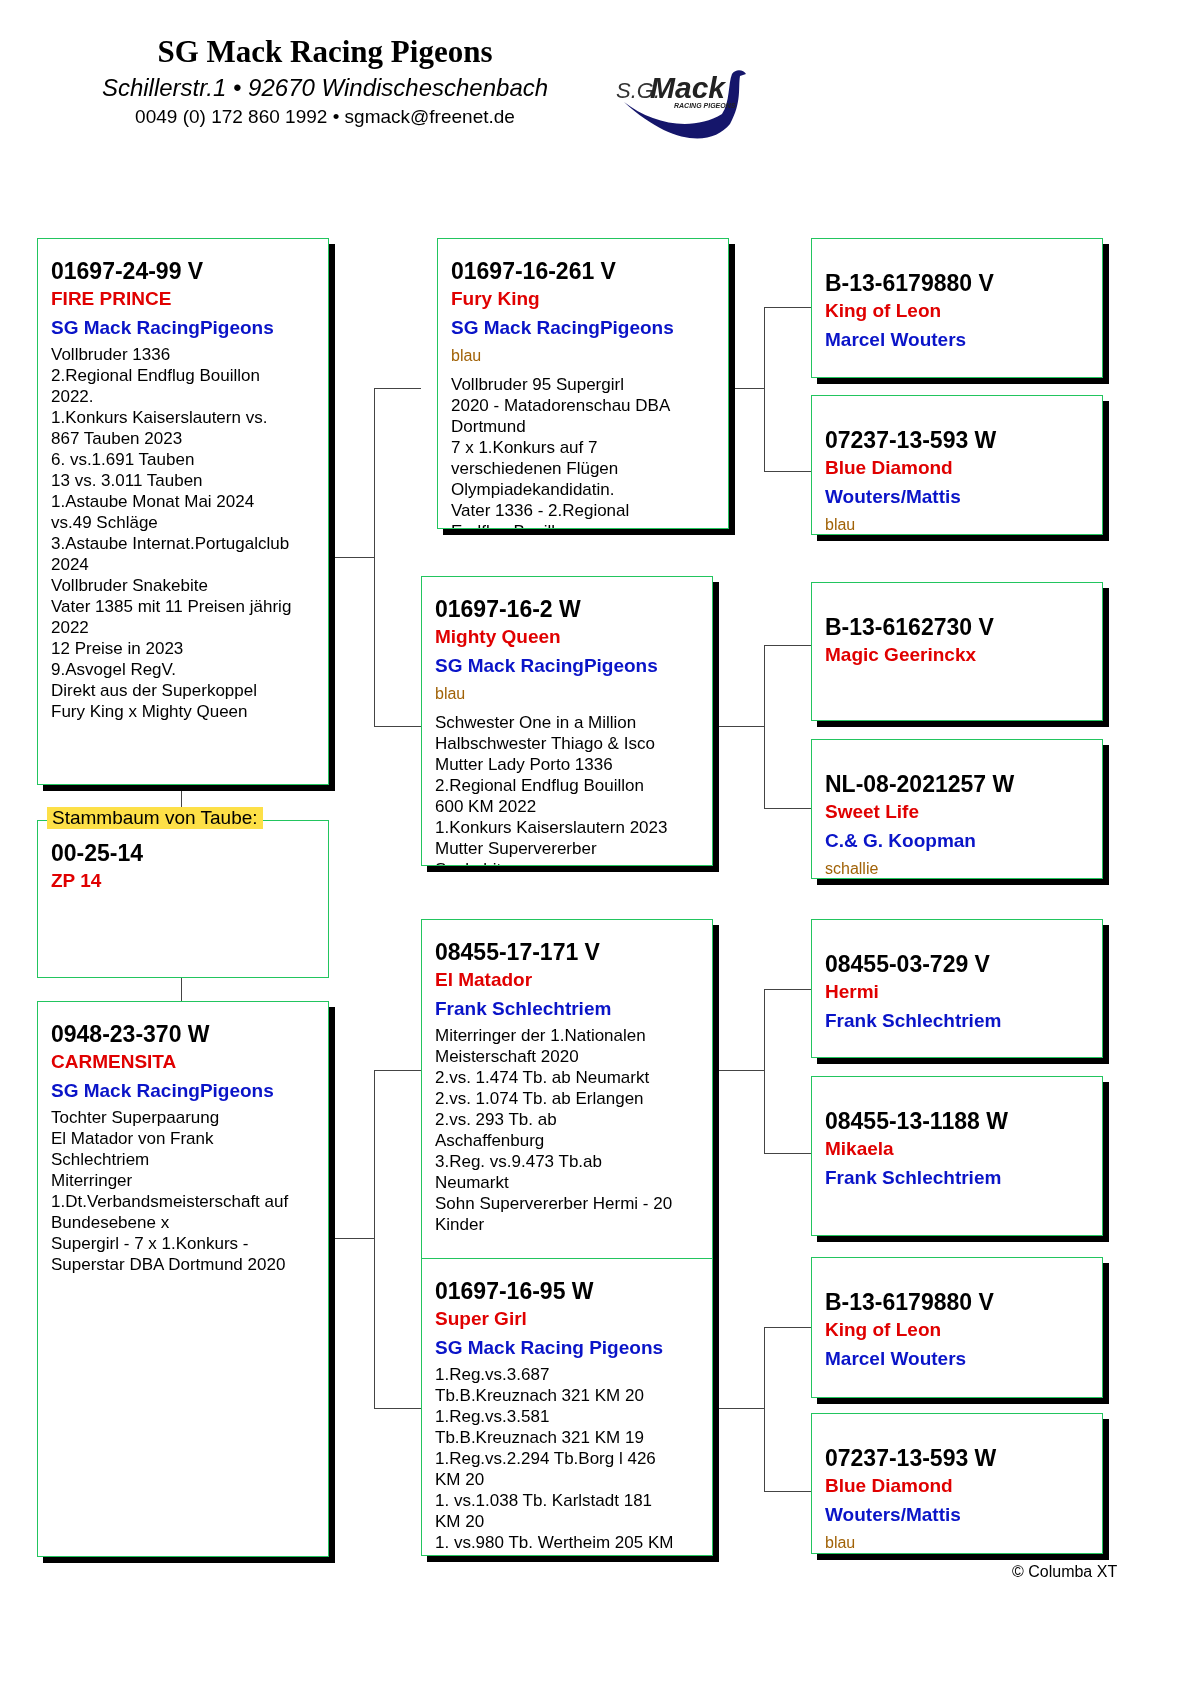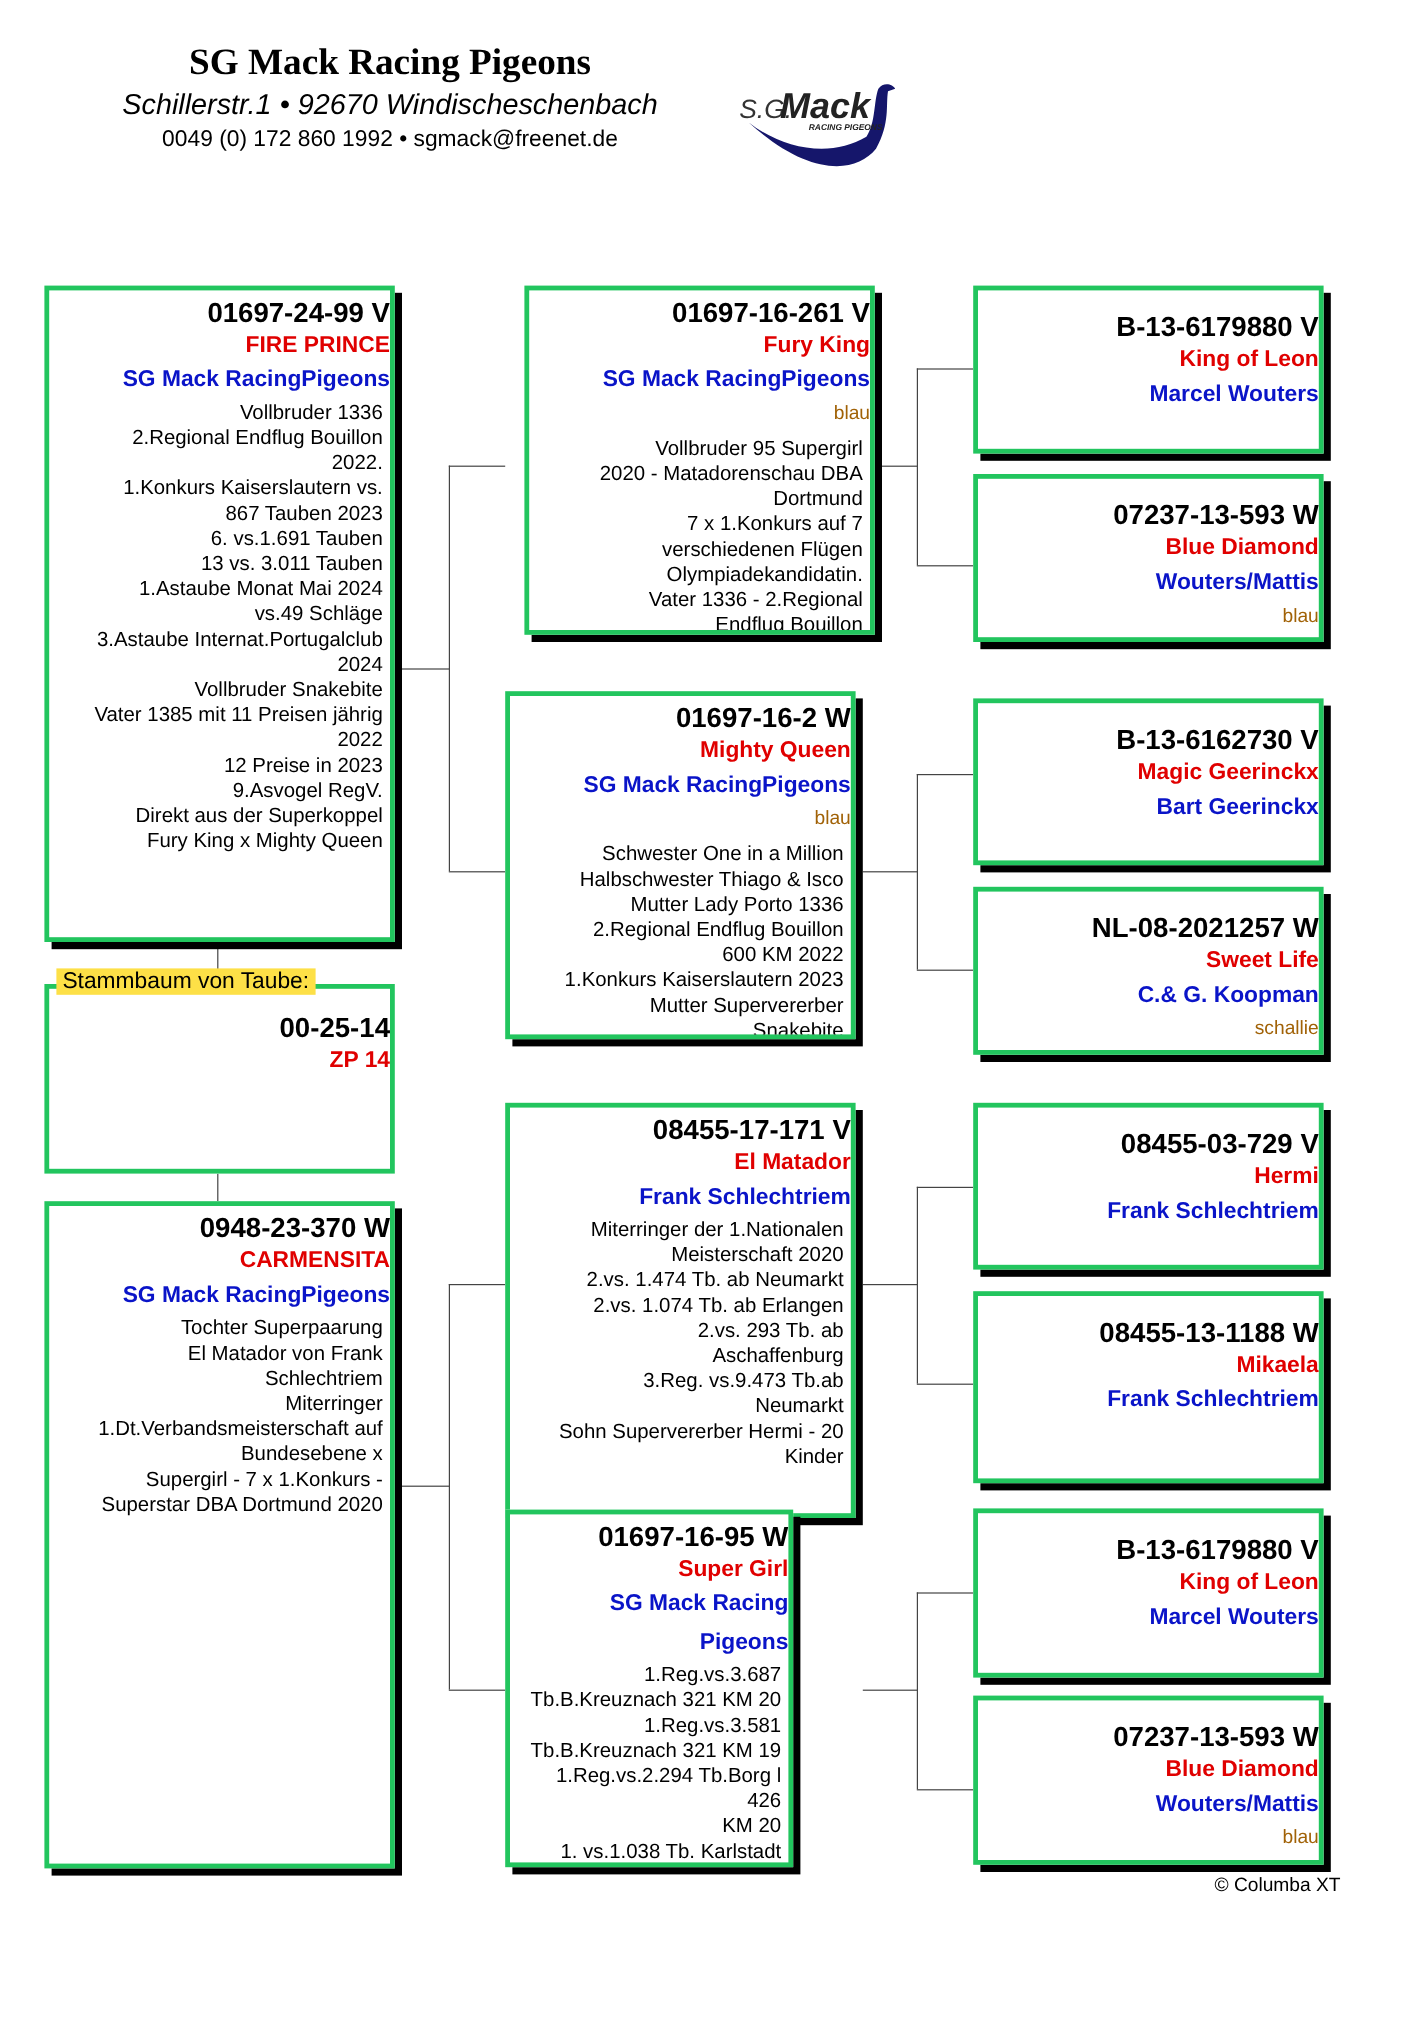--- a/index.html
+++ b/index.html
@@ -1,21 +1,21 @@
 <!DOCTYPE html>
 <html><head>
 <meta charset="utf-8">
 <style>
   html, body { margin:0; padding:0; background:#ffffff; }
   body { width:1190px; height:1683px; position:relative; overflow:hidden; font-family:"Liberation Sans", sans-serif; color:#000; }
   .hdr-title { position:absolute; left:95px; top:34px; width:460px; text-align:center; font-family:"Liberation Serif", serif; font-weight:bold; font-size:31px; }
   .hdr-addr { position:absolute; left:80px; top:74px; width:490px; text-align:center; font-style:italic; font-size:24px; }
   .hdr-contact { position:absolute; left:80px; top:106px; width:490px; text-align:center; font-size:19px; }
   .logo { position:absolute; left:612px; top:62px; width:140px; height:86px; }
-  .box { position:absolute; background:#fff; border:4px solid #22c55e; box-shadow:6px 6px 0 #000; overflow:hidden; box-sizing:border-box; padding:4px 0 0 13px;text-align:right; }
+  .box { position:absolute; background:#fff; border:1px solid #22c55e; box-shadow:6px 6px 0 #000; overflow:hidden; box-sizing:border-box; padding:18px 0 0 13px; }
   .box.noshadow { box-shadow:none; }
   .ring { font-weight:bold; font-size:23px; line-height:29px; }
   .name { font-weight:bold; font-size:19px; color:#e00000; line-height:26px; }
   .breeder { font-weight:bold; font-size:19px; color:#0a14c8; line-height:32px; }
   .color { font-size:16px; color:#a16207; line-height:24px; margin-bottom:6px; }
   .notes { font-size:17px; line-height:21px; white-space:pre-line; padding-right:6px; }
   .small .ring { margin-top:12px; }
   .line { position:absolute; background:#444; }
   .stamm-label { position:absolute; background:#fde047; font-size:19px; padding:0 5px; }
   .footer { position:absolute; left:1000px; top:1563px; font-size:16px;margin-left:12px; }
@@ -150,21 +150,21 @@
 Meisterschaft 2020
 2.vs. 1.474 Tb. ab Neumarkt
 2.vs. 1.074 Tb. ab Erlangen
 2.vs.    293 Tb. ab
 Aschaffenburg
 3.Reg. vs.9.473 Tb.ab
 Neumarkt
 Sohn Supervererber Hermi - 20
 Kinder</div>
 </div>
-<div class="box" style="left:421px; top:1258px; width:240px; height:298px;">
+<div class="box" style="left:421px; top:1258px; width:292px; height:298px;">
   <div class="ring">01697-16-95 W</div>
   <div class="name">Super Girl</div>
   <div class="breeder">SG Mack Racing Pigeons</div>
   <div class="notes">1.Reg.vs.3.687
 Tb.B.Kreuznach 321 KM 20
 1.Reg.vs.3.581
 Tb.B.Kreuznach 321 KM 19
 1.Reg.vs.2.294 Tb.Borg l 426
 KM 20
 1. vs.1.038 Tb. Karlstadt 181
@@ -180,21 +180,20 @@
 </div>
 <div class="box small" style="left:811px; top:395px; width:292px; height:140px;">
   <div class="ring">07237-13-593 W</div>
   <div class="name">Blue Diamond</div>
   <div class="breeder">Wouters/Mattis</div>
   <div class="color">blau</div>
 </div>
 <div class="box small" style="left:811px; top:582px; width:292px; height:139px;">
   <div class="ring">B-13-6162730 V</div>
   <div class="name">Magic Geerinckx</div>
-  <div class="breeder">Bart Geerinckx</div>
 </div>
 <div class="box small" style="left:811px; top:739px; width:292px; height:140px;">
   <div class="ring">NL-08-2021257 W</div>
   <div class="name">Sweet Life</div>
   <div class="breeder">C.&amp; G. Koopman</div>
   <div class="color">schallie</div>
 </div>
 <div class="box small" style="left:811px; top:919px; width:292px; height:139px;">
   <div class="ring">08455-03-729 V</div>
   <div class="name">Hermi</div>

